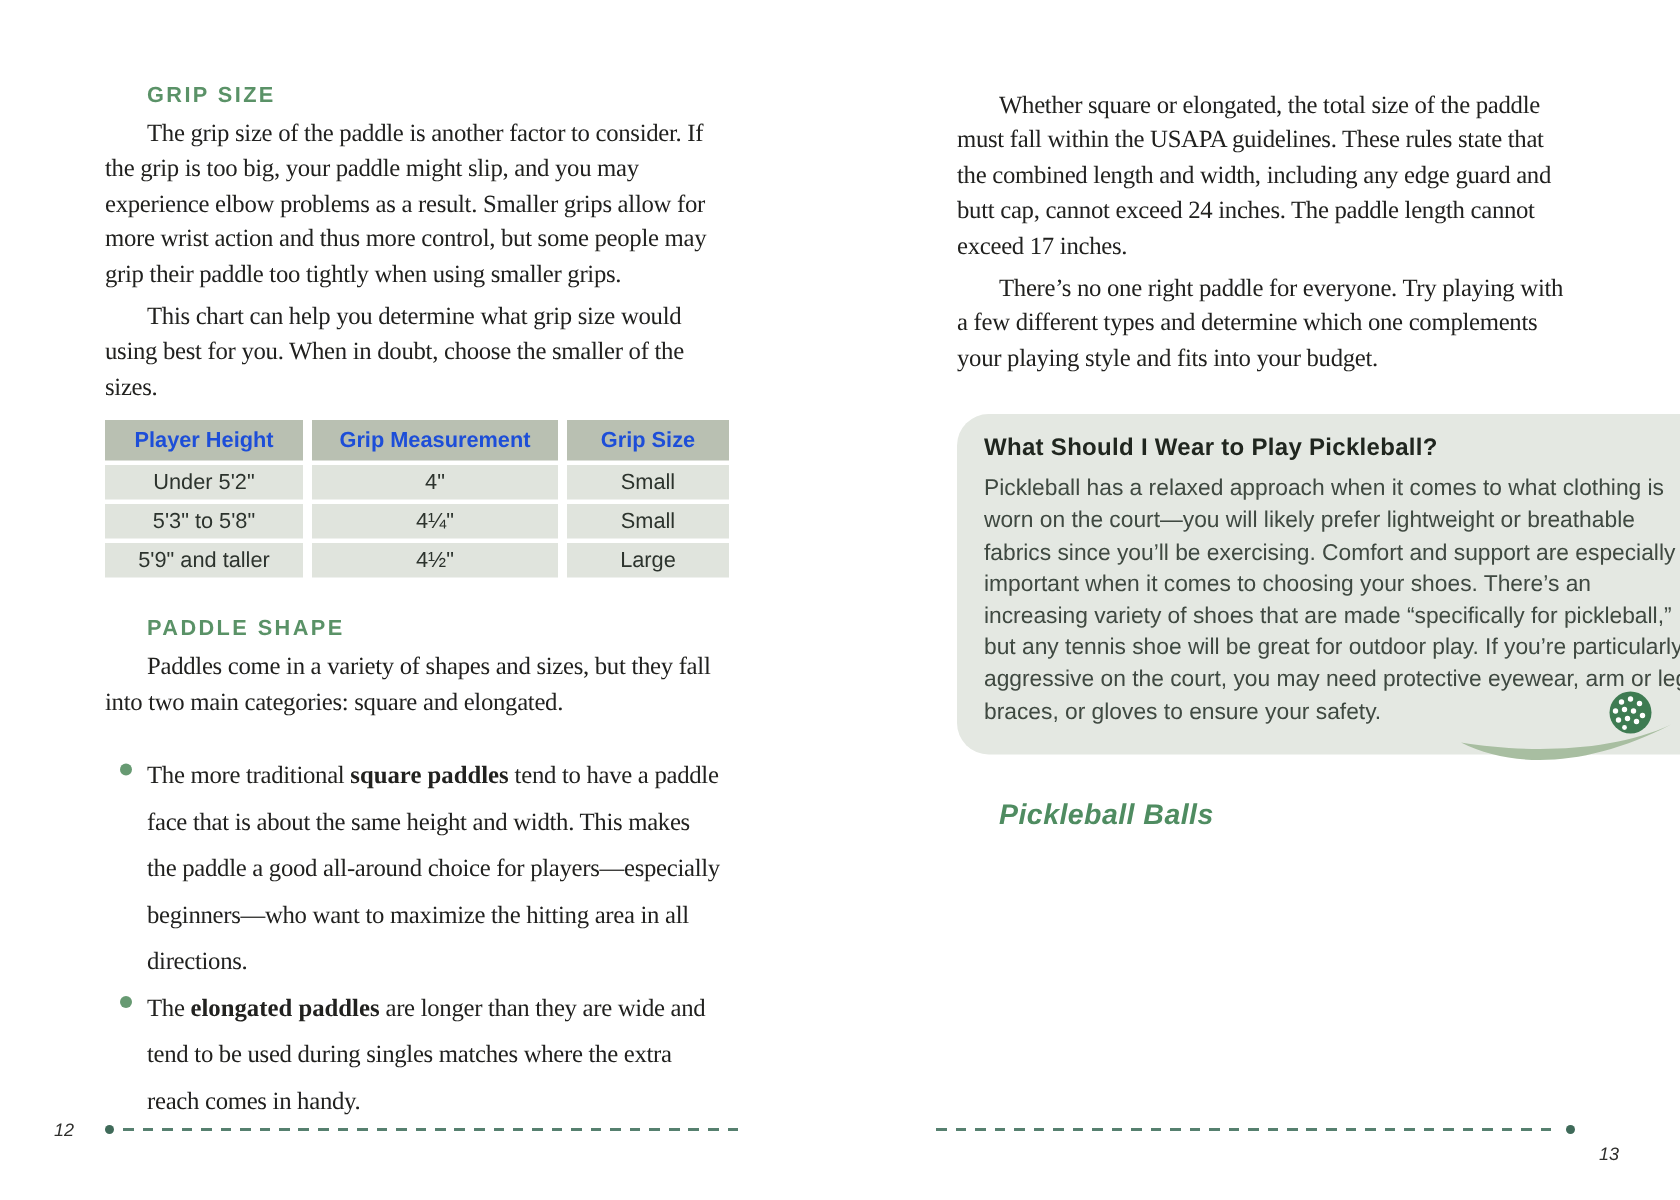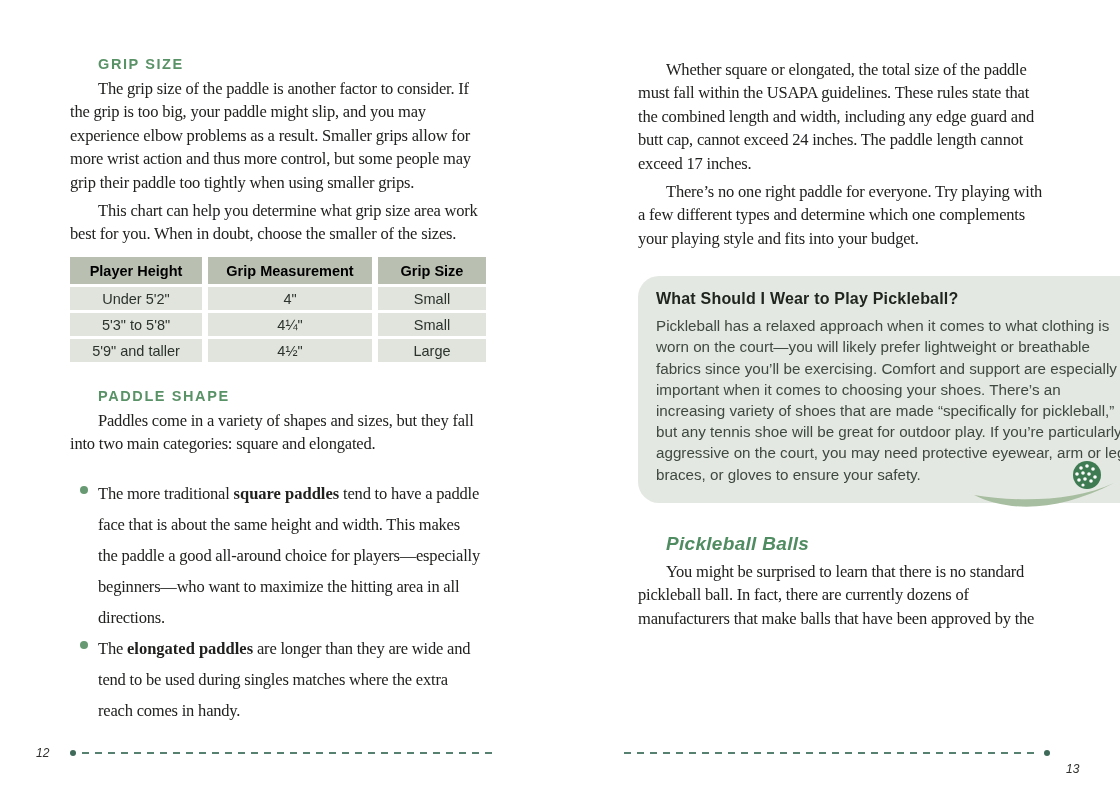--- a/index.html
+++ b/index.html
@@ -29,21 +29,21 @@
 
   
   .grip-table {
     display:grid;
     grid-template-columns:132px 164px 108px;
     column-gap:6px; row-gap:3px;
     margin-top:11px;
     font-family:"Liberation Sans", sans-serif;
     font-size:14.5px; color:#2c332d; text-align:center;
   }
-  .grip-table .hcell { background:#b9c0b2; font-weight:700; padding:6px 0 5px; color:#000000; }
+  .grip-table .hcell { background:#b9c0b2; font-weight:700; padding:6px 0 5px; color:#1d4ed8; }
   .grip-table .cell  { background:#e0e4dd; padding:4px 0 3px; }
 
   
   .bullets { list-style:none; margin:22px 0 0 0; padding:0; }
   .bullets li {
     position:relative; padding-left:28px;
     font-size:16.5px; line-height:31px; letter-spacing:-0.2px;
   }
   .bullets li::before {
     content:""; position:absolute; left:10px; top:8px;
@@ -94,21 +94,21 @@
   }
   #dot-left  { left:70px; }
   #dot-right { left:1044px; }
 </style>
 </head>
 <body>
 
 <div class="col" id="col-left">
   <h2 class="sec-heading">GRIP SIZE</h2>
   <p class="body">The grip size of the paddle is another factor to consider. If the grip is too big, your paddle might slip, and you may experience elbow problems as a result. Smaller grips allow for more wrist action and thus more control, but some people may grip their paddle too tightly when using smaller grips.</p>
-  <p class="body">This chart can help you determine what grip size area work best for you. When in doubt, choose the smaller of the sizes.</p>
+  <p class="body">This chart can help you determine what grip size would using best for you. When in doubt, choose the smaller of the sizes.</p>
 
   <div class="grip-table">
     <div class="hcell">Player Height</div>
     <div class="hcell">Grip Measurement</div>
     <div class="hcell">Grip Size</div>
 
     <div class="cell">Under 5'2"</div>
     <div class="cell">4"</div>
     <div class="cell">Small</div>
 
@@ -151,21 +151,20 @@
         <circle cx="133" cy="22" r="1.8"></circle>
           <circle cx="117" cy="25" r="1.8"></circle>
           <circle cx="123" cy="24" r="1.8"></circle>
         <circle cx="129" cy="26" r="1.8"></circle>
           <circle cx="121" cy="30" r="1.6"></circle>
       </g>
     </svg>
   </div>
 
   <h2 class="balls-heading">Pickleball Balls</h2>
-  <p class="body">You might be surprised to learn that there is no standard pickleball ball. In fact, there are currently dozens of manufacturers that make balls that have been approved by the</p>
 </div>
 
 <div class="footer-num" id="footer-num-left">12</div>
 <div class="dash-dot" id="dot-left"></div>
 <div class="dash-line" id="dash-left"></div>
 
 <div class="dash-line" id="dash-right"></div>
 <div class="dash-dot" id="dot-right"></div>
 <div class="footer-num" id="footer-num-right">13</div>
 

